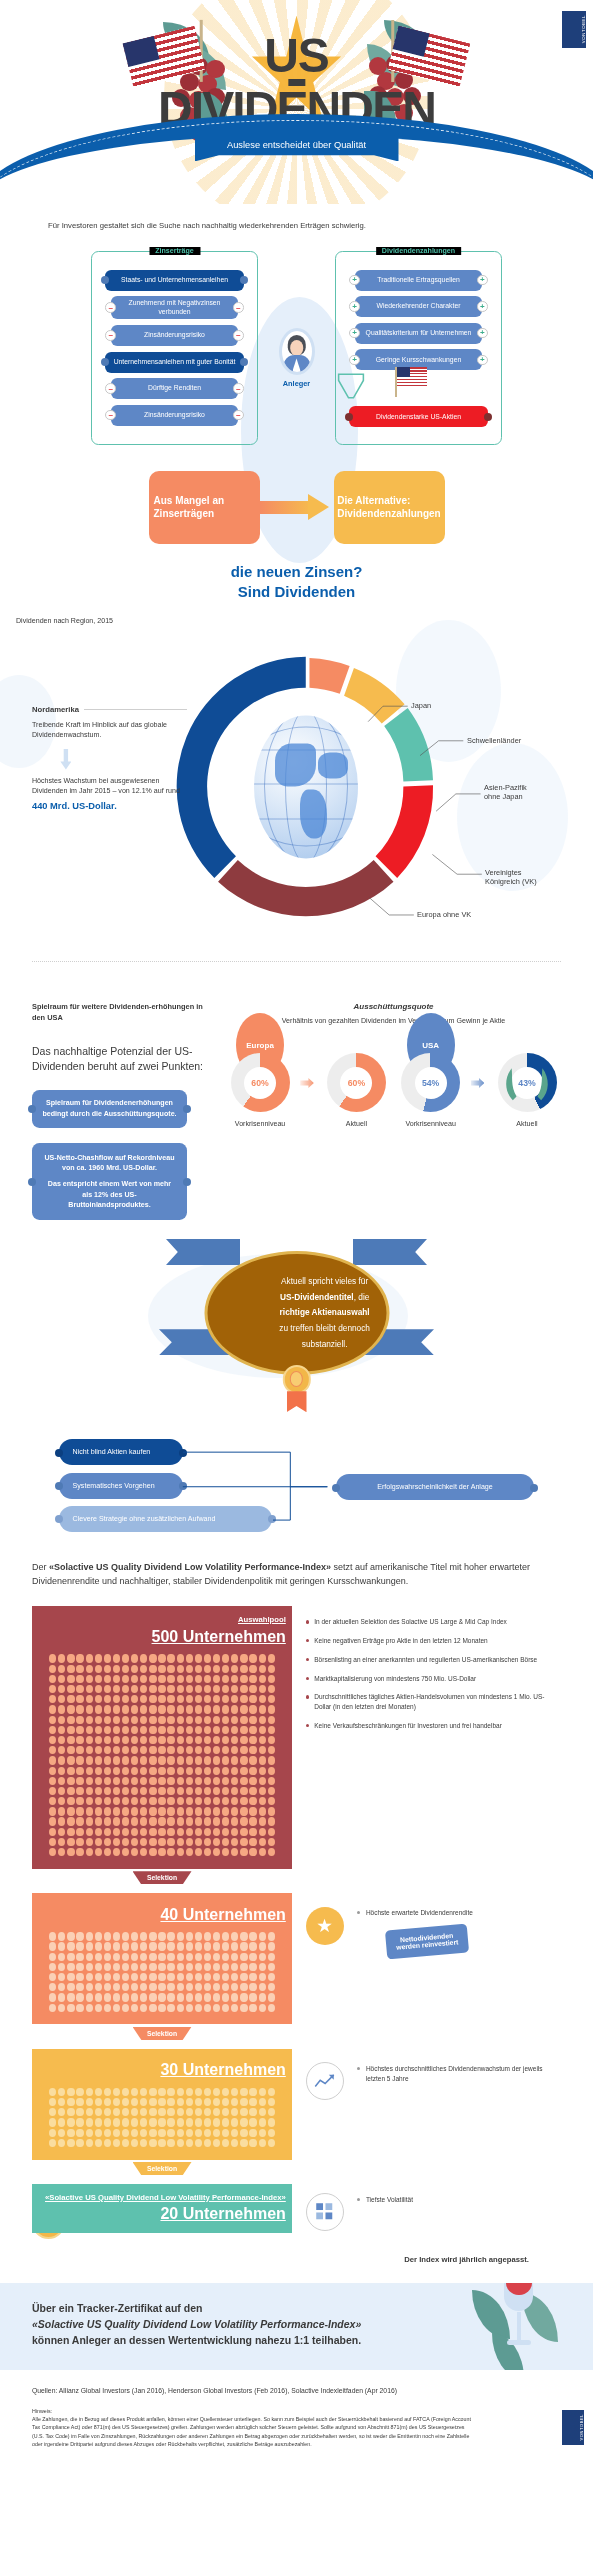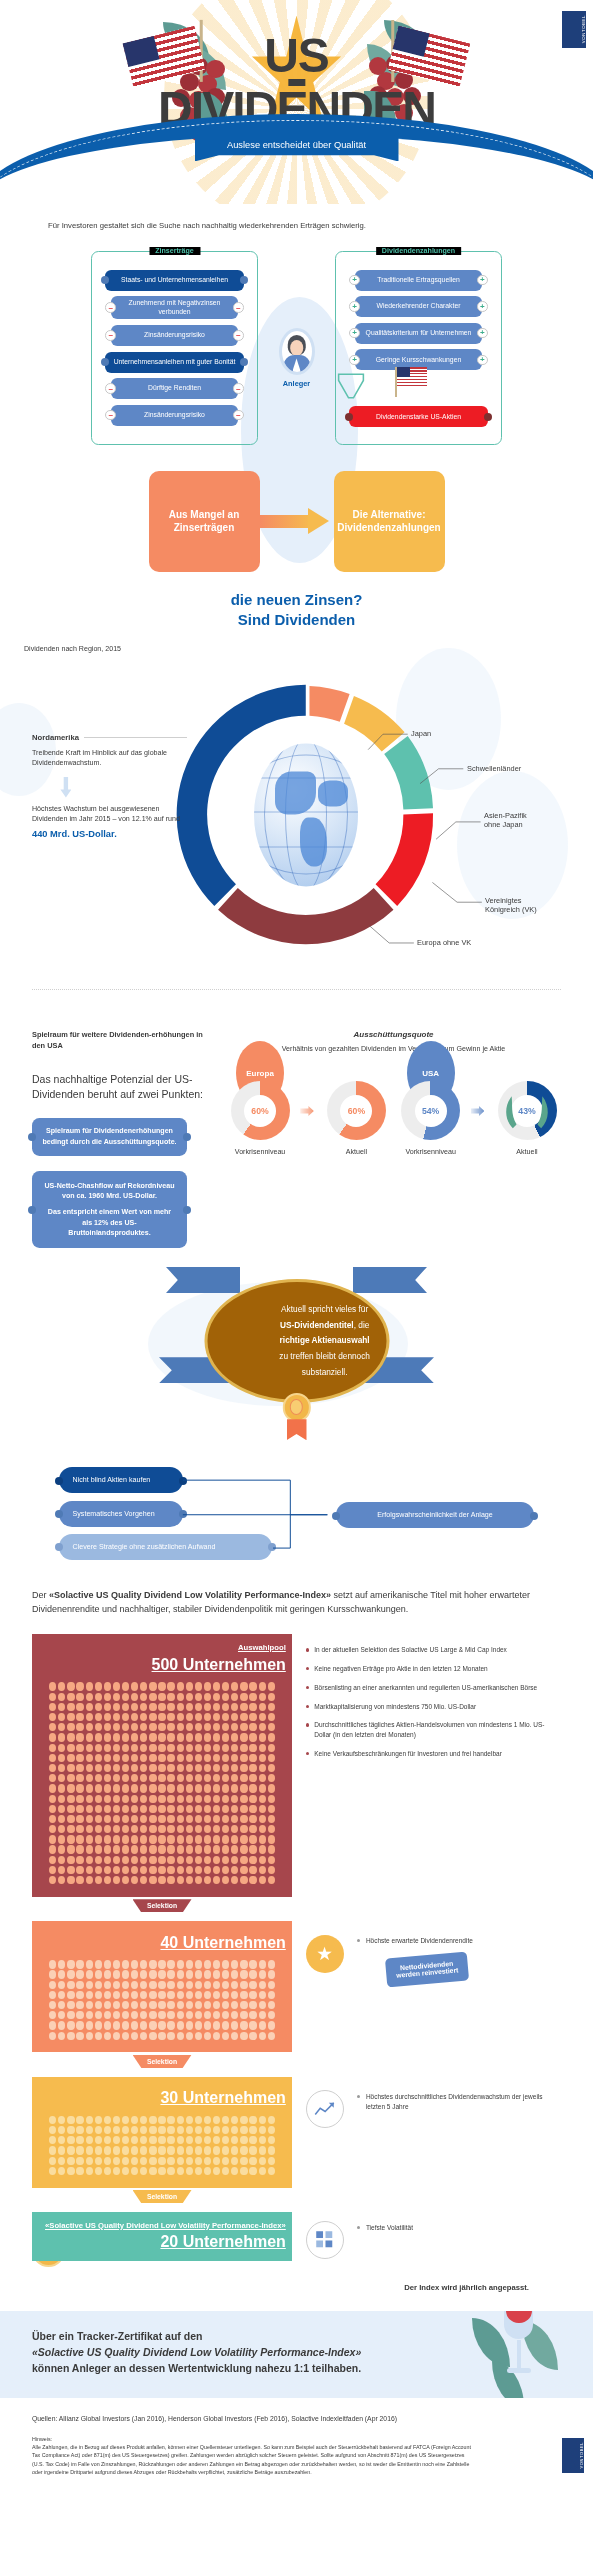--- a/index.html
+++ b/index.html
@@ -144,34 +144,34 @@
   .flag-small .canton{position:absolute;left:0;top:0;width:13px;height:10px;background:#27356b;}
   .flag-small .pole{position:absolute;left:-1.9px;top:0;width:1.5px;height:30px;background:#c9b48b;}
 
   .arrow-down-green{
     position:absolute; right:135px; top:121px; width:30px; height:26px;
   }
   .arrow-down-green svg{width:100%;height:100%;}
 
   .cta-row{ display:flex; justify-content:center; align-items:center; margin-top:26px; gap:0; position:relative;}
   .cta {
-    width:111px; height:101px; border-radius:10px; display:flex; align-items:center; justify-content:center;
-    color:#fff; font-size:10px; font-weight:bold; text-align:center; line-height:1.35; padding:5px;
+    width:111px; height:73px; border-radius:10px; display:flex; align-items:center; justify-content:center;
+    color:#fff; font-size:10px; font-weight:bold; text-align:left; line-height:1.35; padding:5px;
   }
   .cta.orange{ background:#f58b63;} .cta.yellow{ background:#f6bb4e;}
   .cta-arrow{ width:74px; height:27px; position:relative;}
   .cta-arrow:before{content:"";position:absolute;left:0;top:6.8px;width:51px;height:13.6px;background:linear-gradient(90deg,#f58b63,#f6bb4e);}
   .cta-arrow:after{content:"";position:absolute;left:48px;top:0;border-top:13.6px solid transparent;border-bottom:13.6px solid transparent;border-left:21px solid #f6bb4e;}
   .q-head{ text-align:center; margin-top:18.5px; color:#0b5eac; font-size:15px; font-weight:bold; line-height:1.3;}
 
   .bluebubble{ position:absolute; background:#e5effa; border-radius:50%; z-index:-1;}
 
   
   .sec2 { position:relative; padding:16px 0 6.2px; min-height:383px;}
-  .sec-label{ padding-left:24px; font-size:7.1px; color:#3a3a3a;}
+  .sec-label{ padding-left:16px; font-size:7.1px; color:#3a3a3a;}
   .donut-wrap{ position:relative; width:593px; height:321px; margin-top:6.2px;}
   .globe{
     position:absolute;left:50%;top:50%;transform:translate(-50%,-50%);
     width:104px;height:143px;border-radius:50%;
     background:radial-gradient(circle at 38% 32%, #ffffff 0%, #dce9f8 40%, #b9d2f0 78%, #a3c4e9 100%);
     box-shadow:0 0 0 8.7px #ffffff;
     overflow:hidden;
   }
   .grid-l{position:absolute;border:0.6px solid rgba(60,110,190,.45);border-radius:50%;}
   .cont{position:absolute;background:#4a86d6;opacity:.75;}

